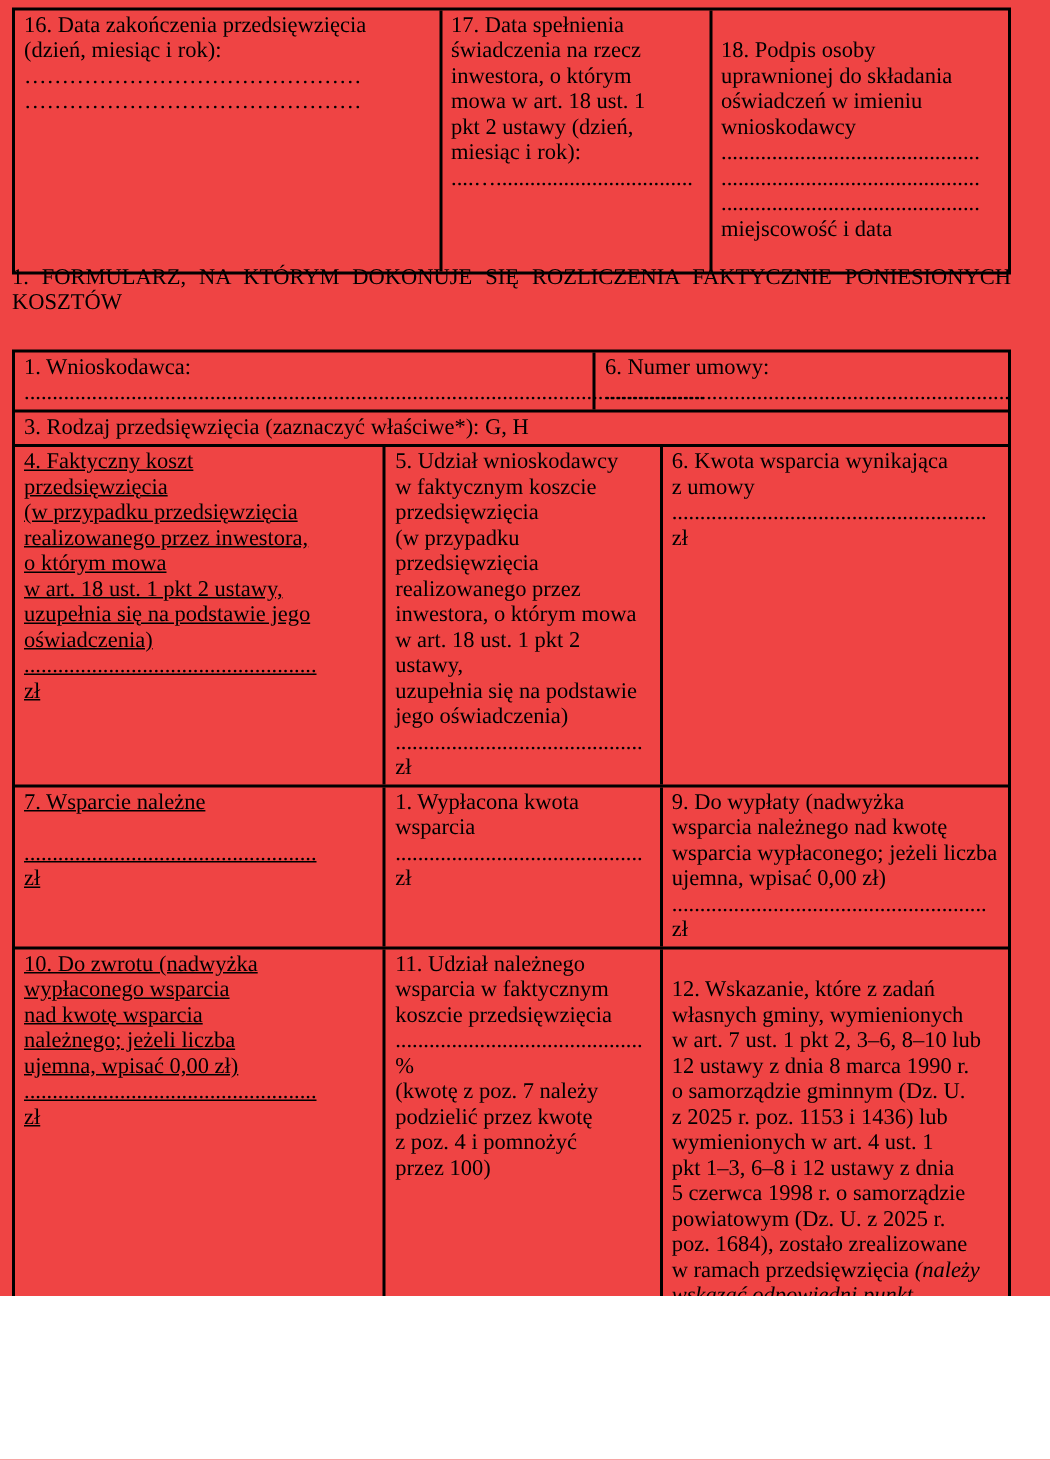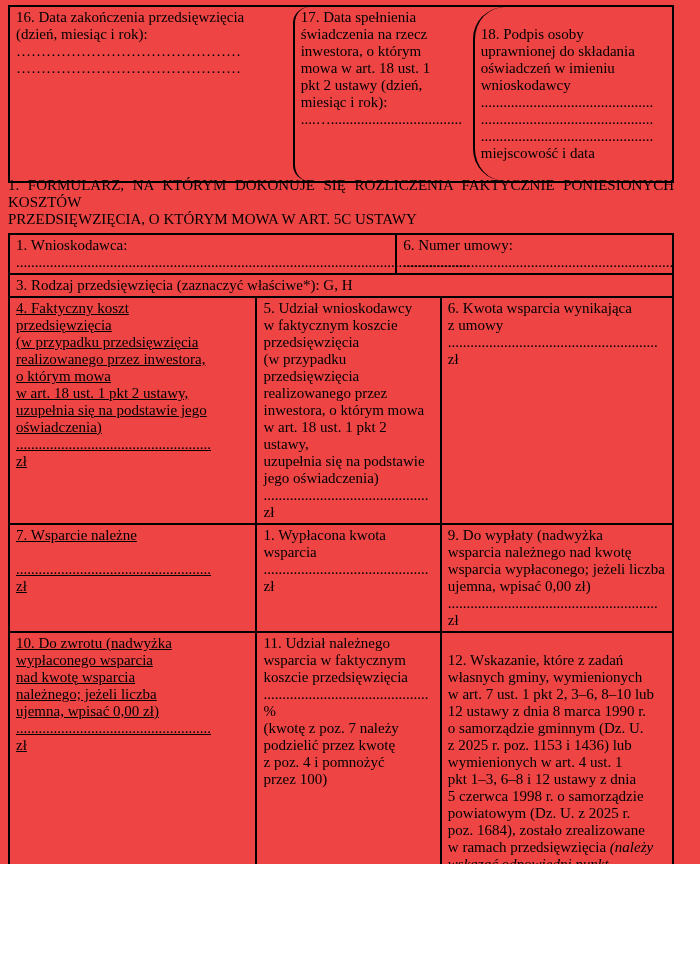--- a/index.html
+++ b/index.html
@@ -11,22 +11,22 @@
   
   .doc-table { position:absolute; left:8px; width:666px; border:2px solid #000; box-sizing:border-box; }
   .t-row { display:flex; align-items:stretch; }
   .t-row + .t-row { border-top:2px solid #000;justify-content:center; }
   .t-cell { box-sizing:border-box; padding:2px 5px 2px 6px; white-space:pre-line; }
   .t-cell + .t-cell { border-left:2px solid #000; }
 
   
   .table1 { top:5px; }
   .table1 .c16 { width:42.7%; }
-  .table1 .c17 { width:27.2%;border-radius:16px; }
-  .table1 .c18 { width:30.1%;border-radius:32px; }
+  .table1 .c17 { width:27.2%; }
+  .table1 .c18 { width:30.1%; }
   .caption-center { white-space:normal; }
 
   
   .heading { position:absolute; left:8px; top:177px; width:666px; }
   .heading .l1 { text-align:justify; text-align-last:justify; }
   .heading .l2 { text-align:left; }
 
   
   .table2 { top:233px; }
   .table2 .w1 { width:58.2%; }
@@ -67,21 +67,20 @@
 ..............................................
 ..............................................
 ..............................................</span>
         <div class="caption-center">miejscowość i data</div>
       </div>
     </div>
   </div>
 
   <div class="heading">
     <div class="l1">1. FORMULARZ, NA KTÓRYM DOKONUJE SIĘ ROZLICZENIA FAKTYCZNIE PONIESIONYCH KOSZTÓW</div>
-    <div class="l2">PRZEDSIĘWZIĘCIA, O KTÓRYM MOWA W ART. 5C USTAWY</div>
   </div>
 
   <div class="doc-table table2">
 
     <div class="t-row row-1">
       <div class="t-cell w1">1. Wnioskodawca:
 .........................................................................................................................</div>
       <div class="t-cell w2">6. Numer umowy:
 ........................................................................</div>
     </div>

